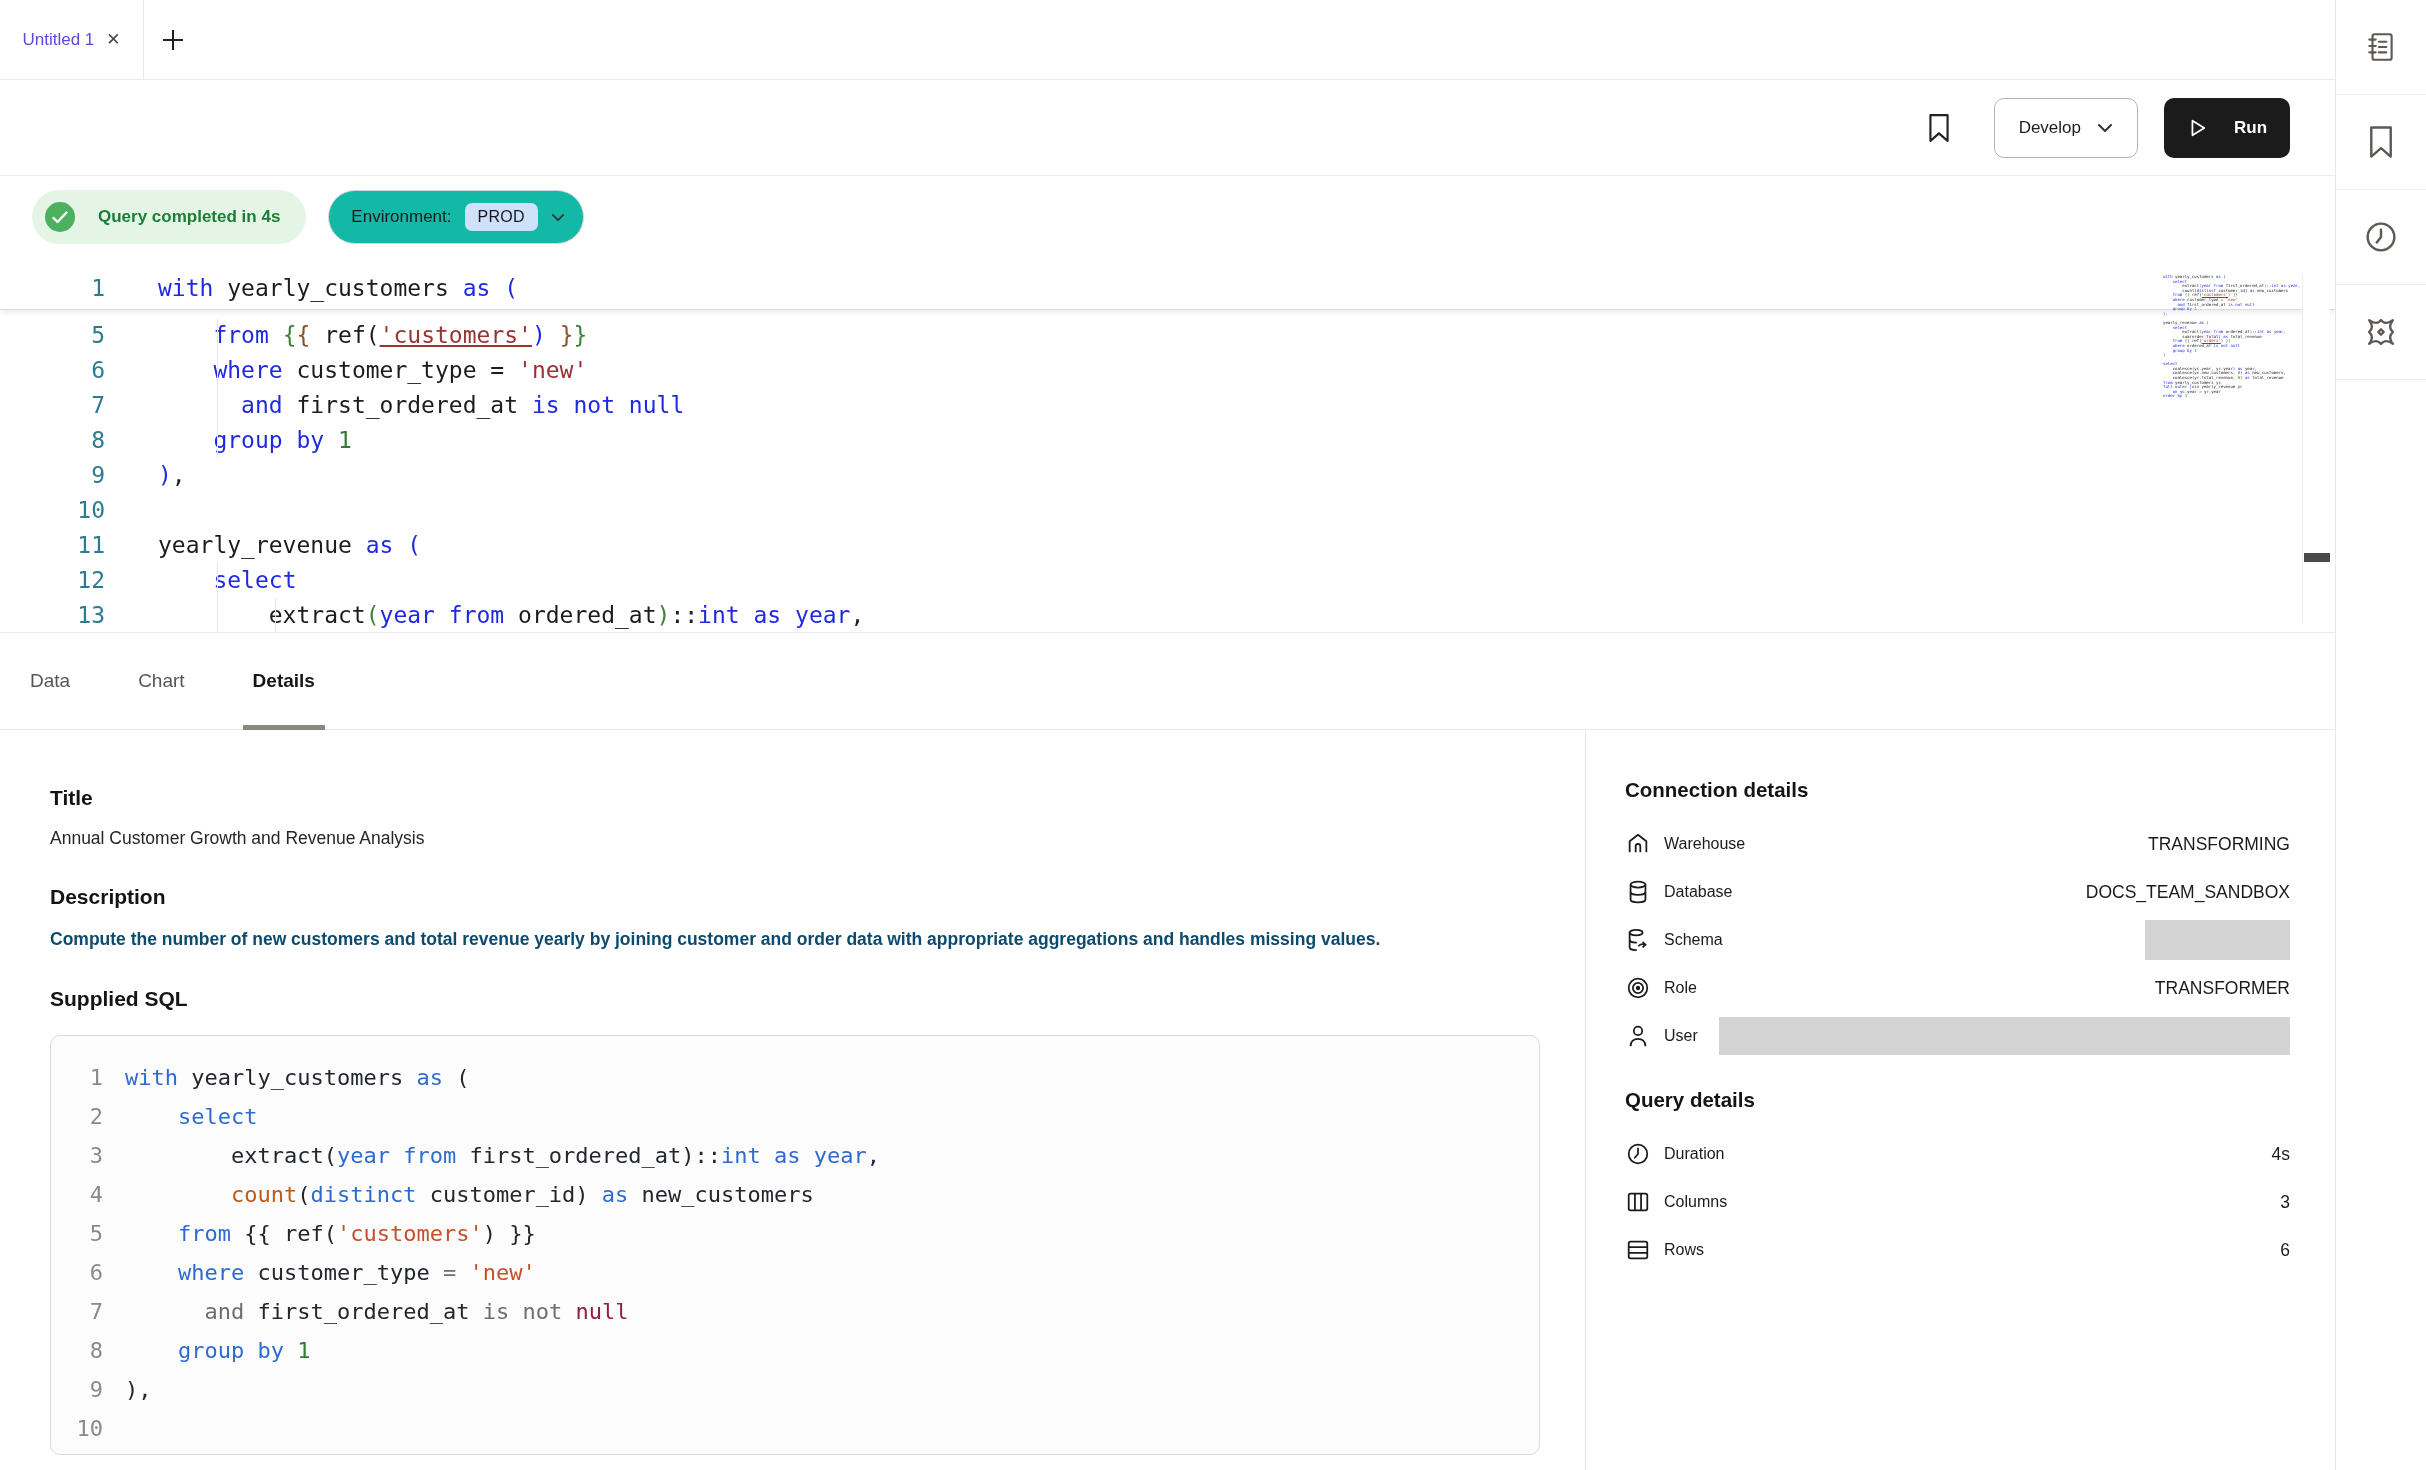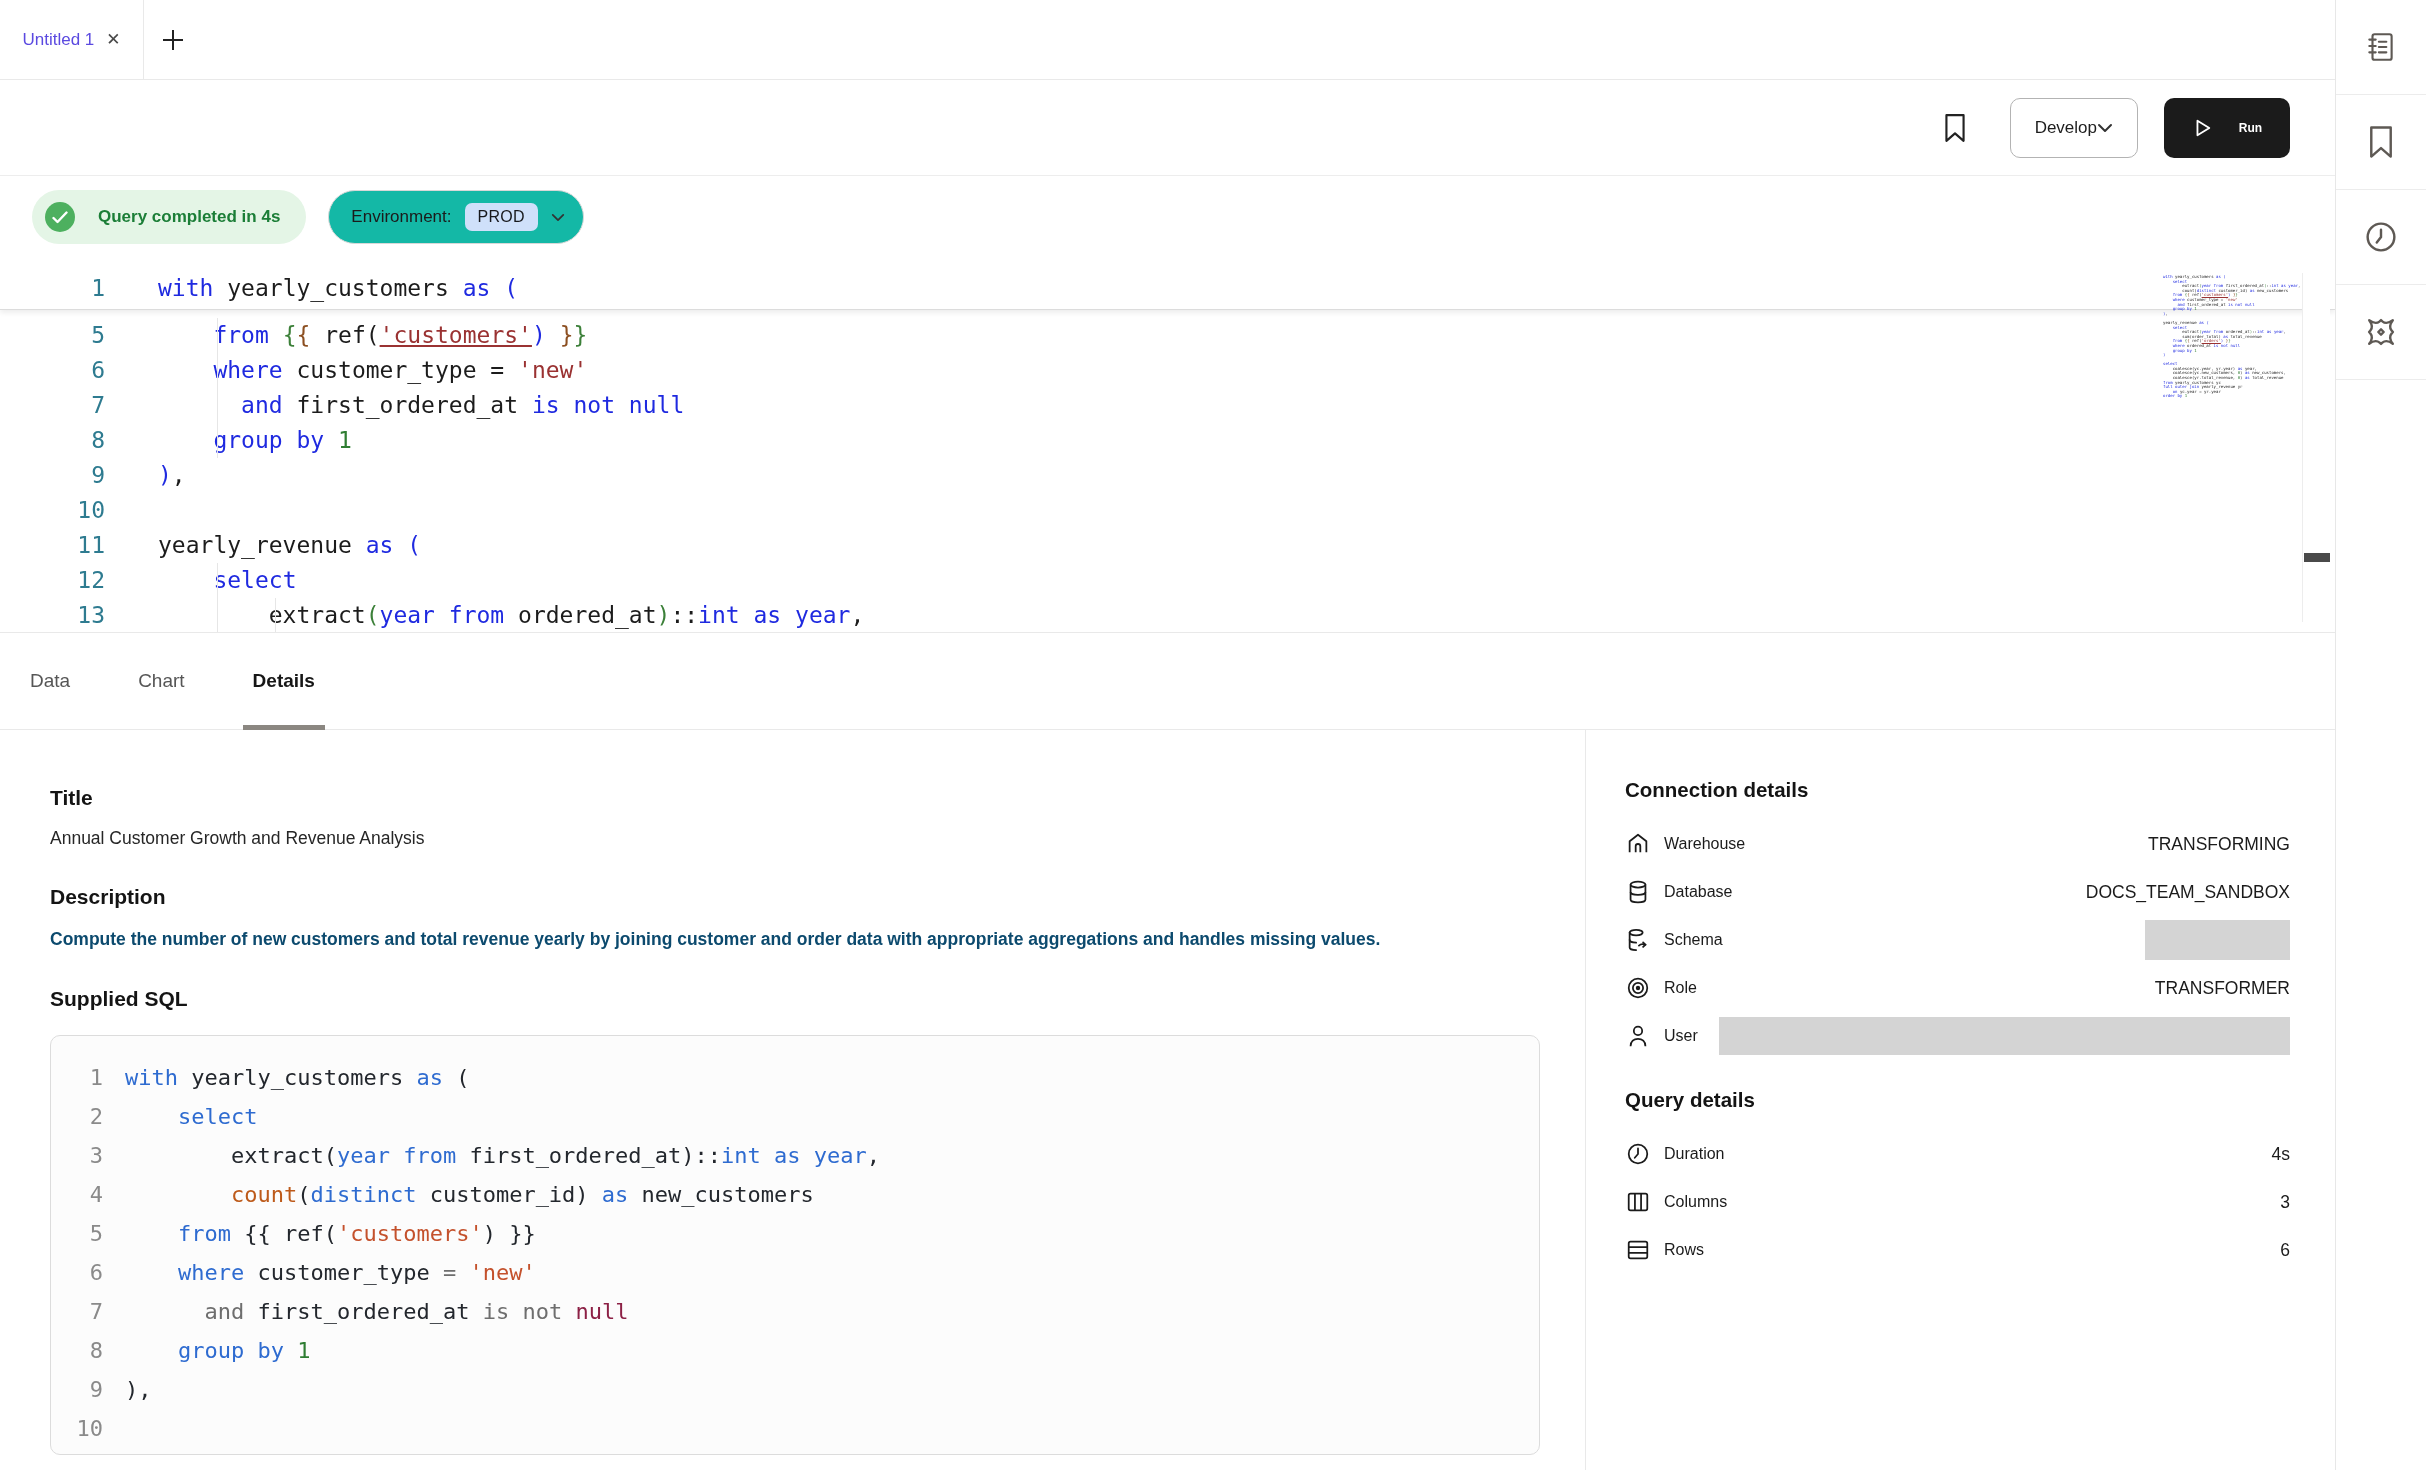--- a/index.html
+++ b/index.html
@@ -21,24 +21,24 @@
     justify-content:center; gap:12px; cursor:pointer; }
   .etab-label { color:#5b4ae0; font-size:17px; }
   .etab-close { color:#4a4a4a; font-size:17px; line-height:1; cursor:pointer; }
   .newtab { display:flex; align-items:center; justify-content:center; width:58px; color:#222; cursor:pointer; }
 
   
   #toolbar { height:96px; border-bottom:1px solid #ededed; display:flex; align-items:center;
     justify-content:flex-end; padding-right:45px; gap:26px; }
   .bookmark-btn { color:#222; display:flex; margin-right:16px; cursor:pointer; }
   .btn-develop { height:60px; padding:0 24px; border:1.6px solid #b3b3b3; border-radius:10px;
-    background:#fff; display:flex; align-items:center; gap:0; font-size:17px; color:#1d1d1d; cursor:pointer; }
+    background:#fff; display:flex; align-items:center; gap:16px; font-size:17px; color:#1d1d1d; cursor:pointer; }
   .btn-run { height:60px; width:126px; border:none; border-radius:10px; background:#1b1b1b;
     color:#fff; display:flex; align-items:center; justify-content:center; gap:27px;
-    font-size:12px; font-weight:600; cursor:pointer; }
+    font-size:17px; font-weight:600; cursor:pointer; }
 
   
   #statusrow { height:82px; display:flex; align-items:center; padding-left:32px; gap:22px; }
   .pill-success { height:54px; border-radius:27px; background:#e4f5e6; display:flex;
     align-items:center; gap:23px; padding:0 26px 0 13px; }
   .check-circle { width:30px; height:30px; border-radius:50%; background:#4db05f;
     display:flex; align-items:center; justify-content:center; flex:none; }
   .pill-success span.txt { color:#1b7e37; font-weight:600; font-size:17px; }
   .pill-env { height:54px; border-radius:27px; border:1.4px solid #d8d8d8; background:#14b8a6;
     display:flex; align-items:center; gap:13px; padding:0 18px 0 22px; cursor:pointer; }

